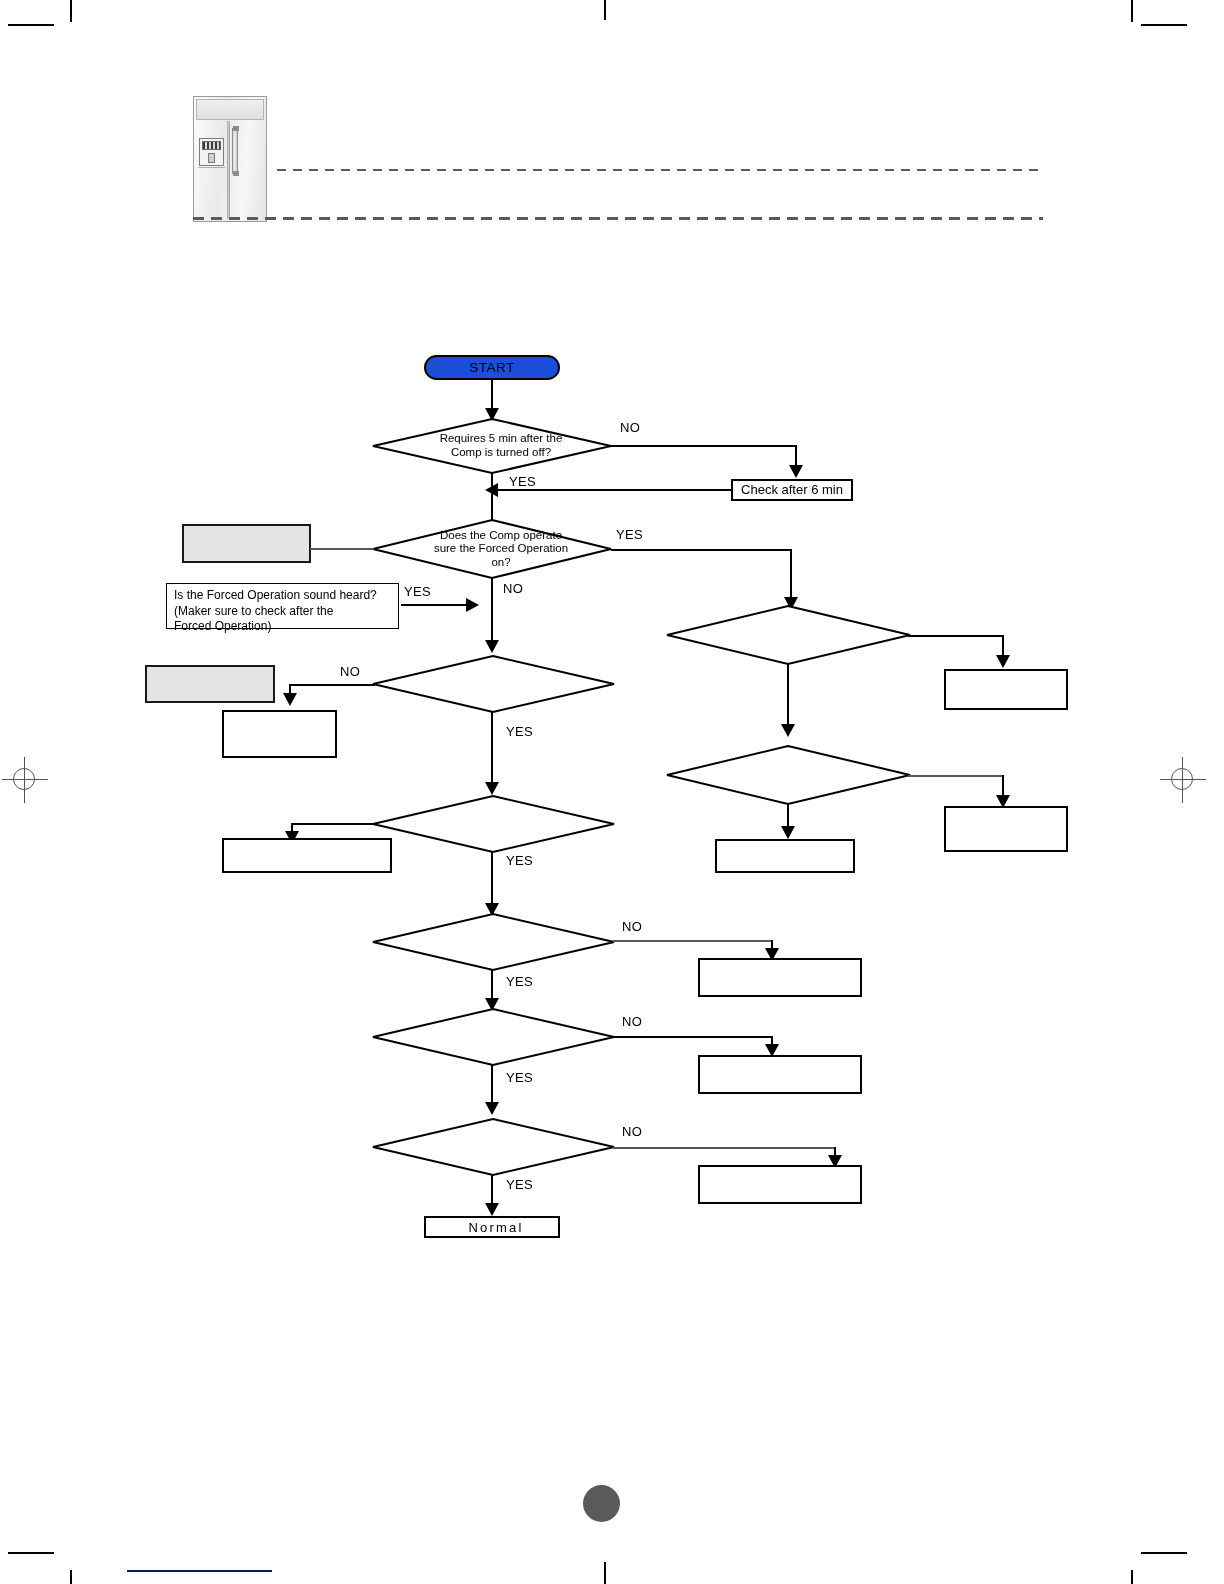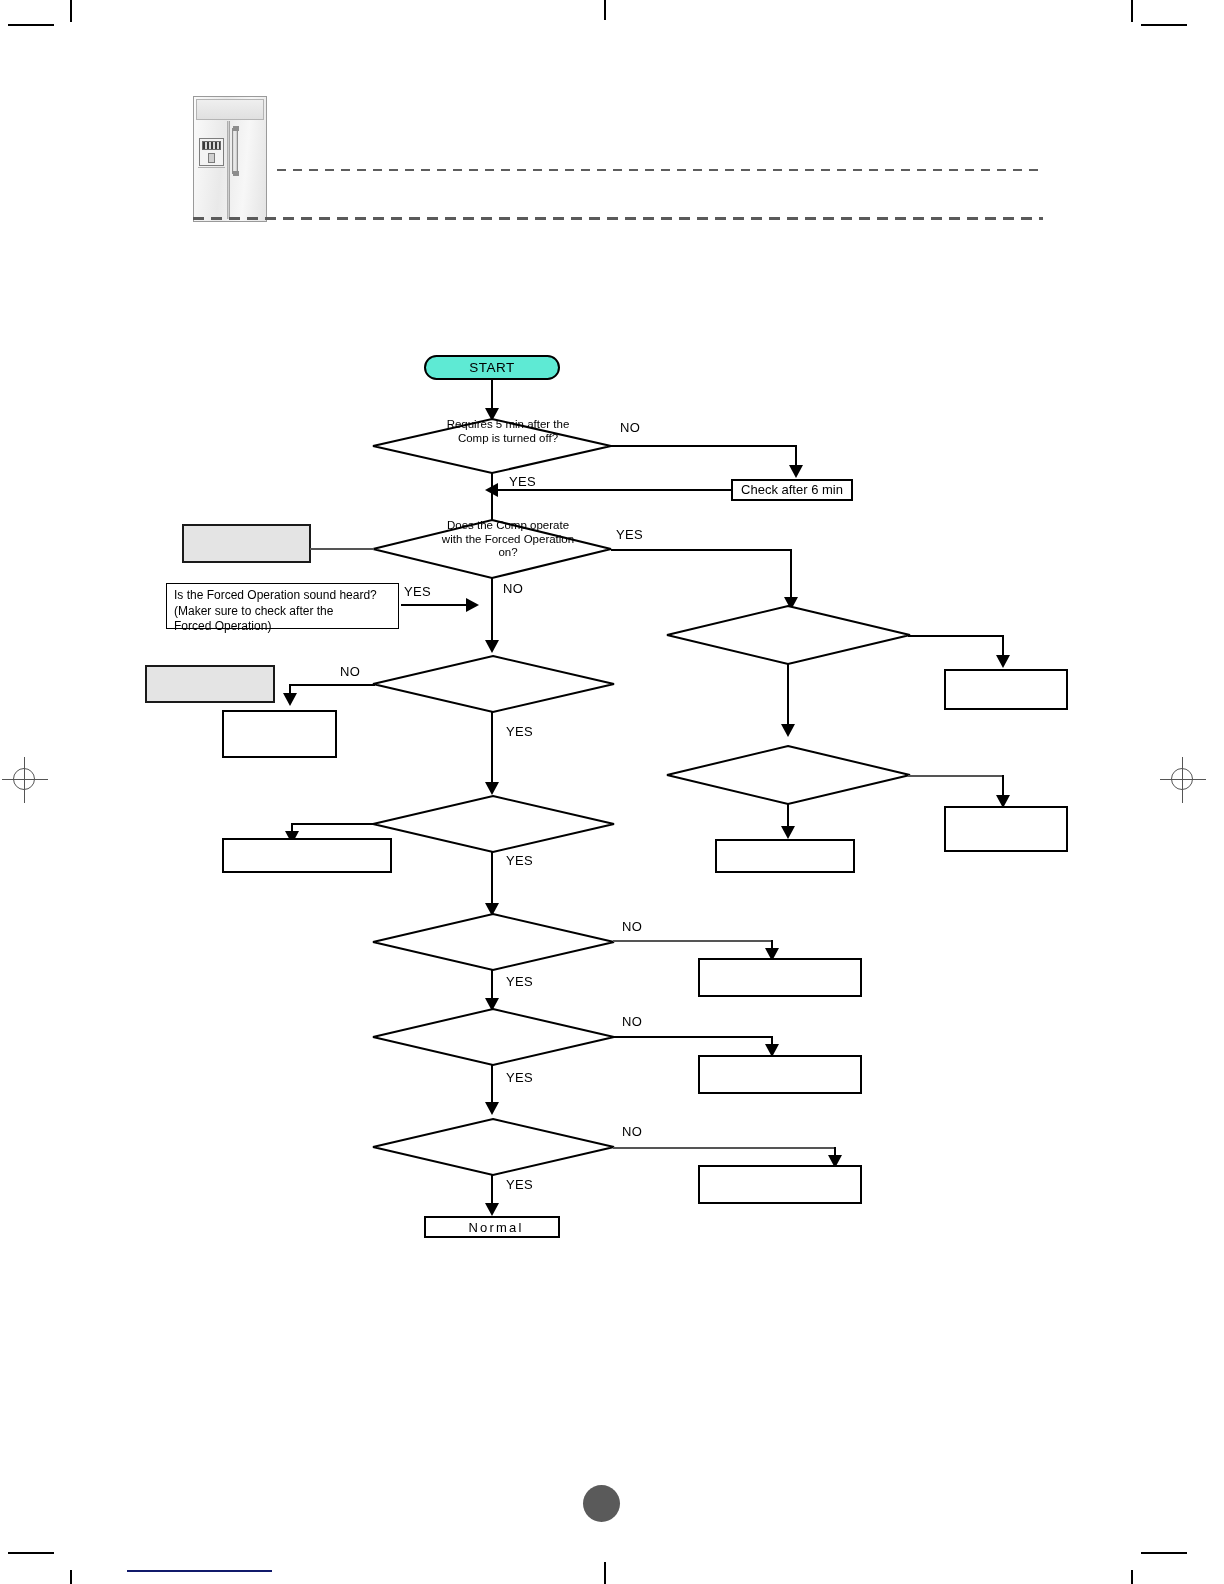--- a/index.html
+++ b/index.html
@@ -39,37 +39,37 @@
           background:#cfcfcf;border:1px solid #7a7a7a;box-sizing:border-box;}
   .fridge .lshelf{position:absolute;left:4px;top:70px;width:27px;height:1px;background:#b0b0b0;}
 
   .dashline{position:absolute;background-repeat:repeat-x;}
   .dash-thin{height:2px;
     background-image:repeating-linear-gradient(90deg,#5d5d5d 0 9px,transparent 9px 16px);}
   .dash-thick{height:3px;
     background-image:repeating-linear-gradient(90deg,#5a5a5a 0 11px,transparent 11px 18px);}
 
   
-  .term{position:absolute;border:2px solid #000;border-radius:22px;background:#5eead4;
+  .term{position:absolute;border:2px solid #000;border-radius:22px;background:#1d4ed8;
         display:flex;align-items:center;justify-content:center;
         font-size:13.5px;letter-spacing:.5px;box-sizing:border-box;}
   .pbox{position:absolute;border:2px solid #000;background:#fff;box-sizing:border-box;
         display:flex;align-items:center;font-size:13px;line-height:1.35;}
   .pbox.center{justify-content:center;}
   .pbox.pad{padding:4px 7px;align-items:flex-start;}
   .pbox.shaded{background:#e4e4e4;border-color:#1a1a1a;}
   .pbox.thin{border-width:1.6px;}
   .normbox{position:absolute;border:2px solid #000;background:#fff;box-sizing:border-box;
         display:flex;align-items:center;justify-content:center;
         font-size:13px;letter-spacing:2.2px;padding-left:8px;}
 
   .diamond{position:absolute;}
   .diamond svg{display:block;overflow:visible;}
-  .dlabel{position:absolute;left:16px;top:0;width:100%;height:100%;
-          display:flex;align-items:flex-start;justify-content:center;
+  .dlabel{position:absolute;left:9px;top:0;width:100%;height:100%;
+          display:flex;align-items:center;justify-content:center;
           text-align:center;font-size:11.5px;line-height:1.18;pointer-events:none;}
 
   .ln{position:absolute;background:#000;}
   .ln.h{height:2px;} .ln.v{width:2px;}
   .arrow{position:absolute;width:0;height:0;}
   .arrow.down{border-left:7px solid transparent;border-right:7px solid transparent;
               border-top:13px solid #000;}
   .arrow.left{border-top:7px solid transparent;border-bottom:7px solid transparent;
               border-right:13px solid #000;}
   .arrow.right{border-top:7px solid transparent;border-bottom:7px solid transparent;
@@ -150,21 +150,21 @@
 
 <div class="yn" style="left:509px;top:474px;">YES</div>
 <div class="ln v" style="left:491px;top:473px;height:48px;"></div>
 
 <div class="diamond" style="left:372px;top:519px;width:240px;height:60px;">
   <svg width="240" height="60" viewBox="0 0 240 60">
       <polygon points="120,1 239,30 120,59 1,30" fill="#fff" stroke="#000" stroke-width="2"></polygon>
     </svg>
   <div class="dlabel">
     <span style="white-space:pre-line;">Does the Comp operate
-with the Forced Operation
+sure the Forced Operation
 on?</span>
   </div>
 </div>
 <div class="pbox shaded" style="left:182px;top:524px;width:129px;height:39px;">
   <span></span>
 </div>
 <div class="ln h" style="left:310px;top:548px;width:64px;background:#555;"></div>
 
 <div class="yn" style="left:616px;top:527px;">YES</div>
 <div class="ln h" style="left:611px;top:549px;width:181px;"></div>

